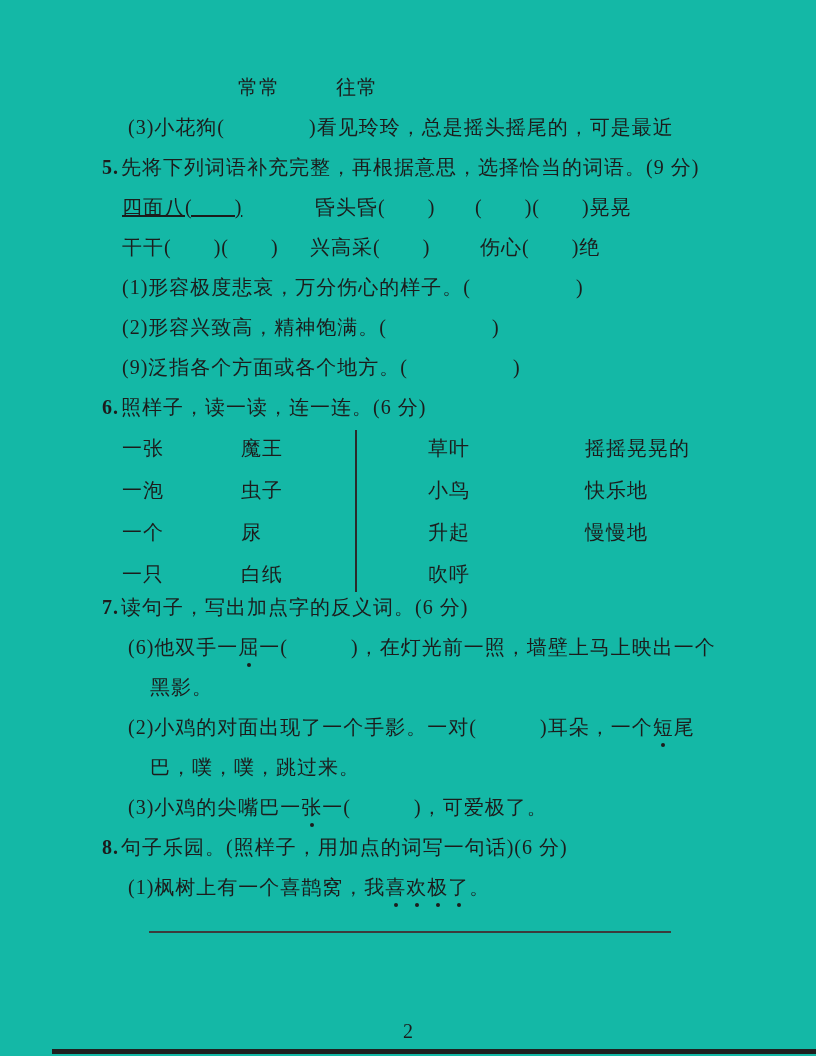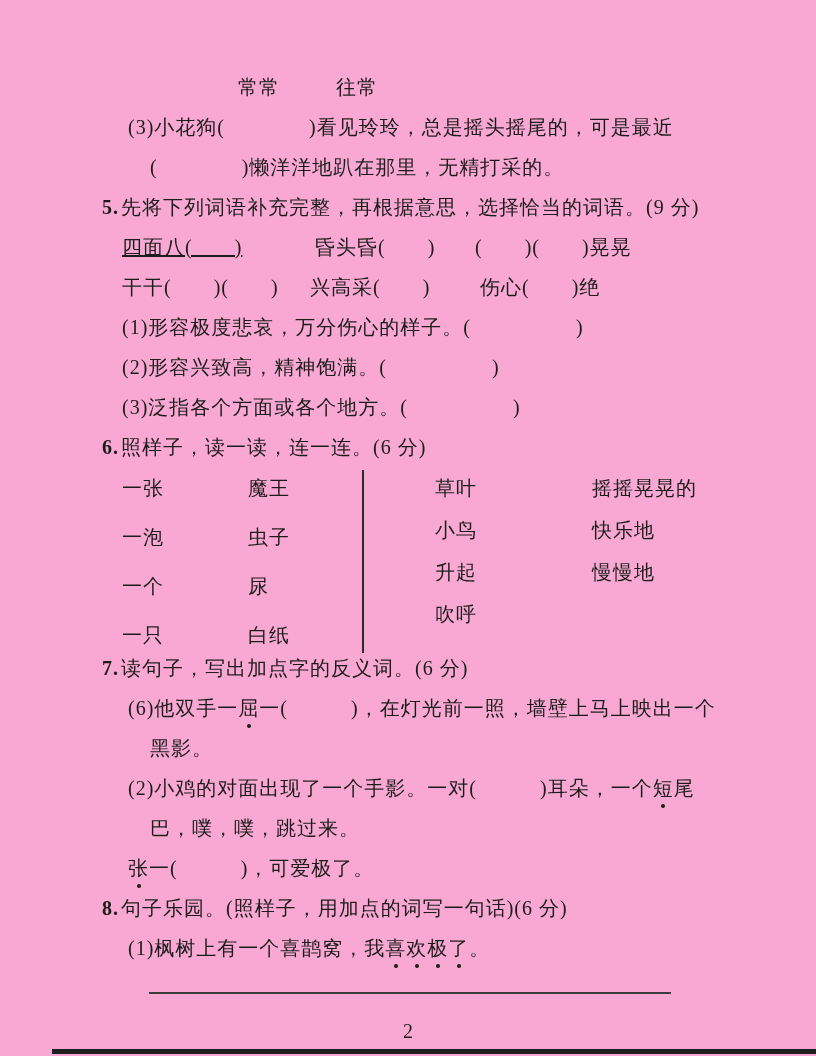--- a/index.html
+++ b/index.html
@@ -10,21 +10,21 @@
   body {
     width: 816px;
     height: 1056px;
     font-family: "Liberation Serif", serif;
     color: #1c1c1c;
   }
   .page {
     position: relative;
     width: 816px;
     height: 1056px;
-    background: #f9a8d4;
+    background: #14b8a6;
     overflow: hidden;
   }
   .content {
     position: absolute;
     left: 100px;
     top: 67px;
     width: 616px;
     font-size: 20px;
     letter-spacing: 1px;
   }
@@ -55,21 +55,21 @@
 
   .match-table {
     display: flex;
     margin-left: 22px;
   }
   .mt-grid {
     display: grid;
     grid-auto-rows: 42px;
     align-items: center;
   }
-  .mt-left  { grid-template-columns: 119px 114px; gap: 7px; }
+  .mt-left  { grid-template-columns: 119px 114px; }
   .mt-right { grid-template-columns: 157px auto; margin-left: 71px; }
   .mt-divider {
     width: 2px;
     background: #2b2b2b;
     margin: 3px 0;
   }
 
   .dot-char { position: relative; display: inline-block; }
   .dot-char::after {
     content: '';
@@ -114,21 +114,20 @@
 
 <div class="page">
   <div class="content">
 
     <div class="line word-bank">
       <span>常常</span>
       <span>往常</span>
     </div>
 
     <div class="line indent-item">(3)小花狗(　　　　)看见玲玲，总是摇头摇尾的，可是最近</div>
-    <div class="line indent-cont">(　　　　)懒洋洋地趴在那里，无精打采的。</div>
 
     <div class="line q-title">
       <span class="q-num">5.</span>
         <span>先将下列词语补充完整，再根据意思，选择恰当的词语。(9 分)</span>
     </div>
     <div class="line blanks-row">
       <span class="seg-a1">四面八(　　)</span>
       <span class="seg-a2">昏头昏(　　)</span>
       <span>(　　)(　　)晃晃</span>
     </div>
@@ -139,21 +138,21 @@
     </div>
     <div class="line def-row">
       <span>(1)形容极度悲哀，万分伤心的样子。</span>
       <span>(　　　　　)</span>
     </div>
     <div class="line def-row">
       <span>(2)形容兴致高，精神饱满。</span>
       <span>(　　　　　)</span>
     </div>
     <div class="line def-row">
-      <span>(3)泛指各个方面或各个地方。</span>
+      <span>(9)泛指各个方面或各个地方。</span>
       <span>(　　　　　)</span>
     </div>
 
     <div class="line q-title">
       <span class="q-num">6.</span>
         <span>照样子，读一读，连一连。(6 分)</span>
     </div>
     <div class="match-table">
       <div class="mt-grid mt-left">
         <span>一张</span>
@@ -187,20 +186,21 @@
         <span>一(　　　)，在灯光前一照，墙壁上马上映出一个</span>
     </div>
     <div class="line indent-cont">黑影。</div>
     <div class="line indent-item">
       <span>(2)小鸡的对面出现了一个手影。一对(　　　)耳朵，一个</span>
         <span><span class="dot-char">短</span></span>
         <span>尾</span>
     </div>
     <div class="line indent-cont">巴，噗，噗，跳过来。</div>
     <div class="line indent-item">
+      <span>(3)小鸡的尖嘴巴一</span>
         <span><span class="dot-char">张</span></span>
         <span>一(　　　)，可爱极了。</span>
     </div>
 
     <div class="line q-title">
       <span class="q-num">8.</span>
         <span>句子乐园。(照样子，用加点的词写一句话)(6 分)</span>
     </div>
     <div class="line indent-item">
       <span>(1)枫树上有一个喜鹊窝，我</span>

